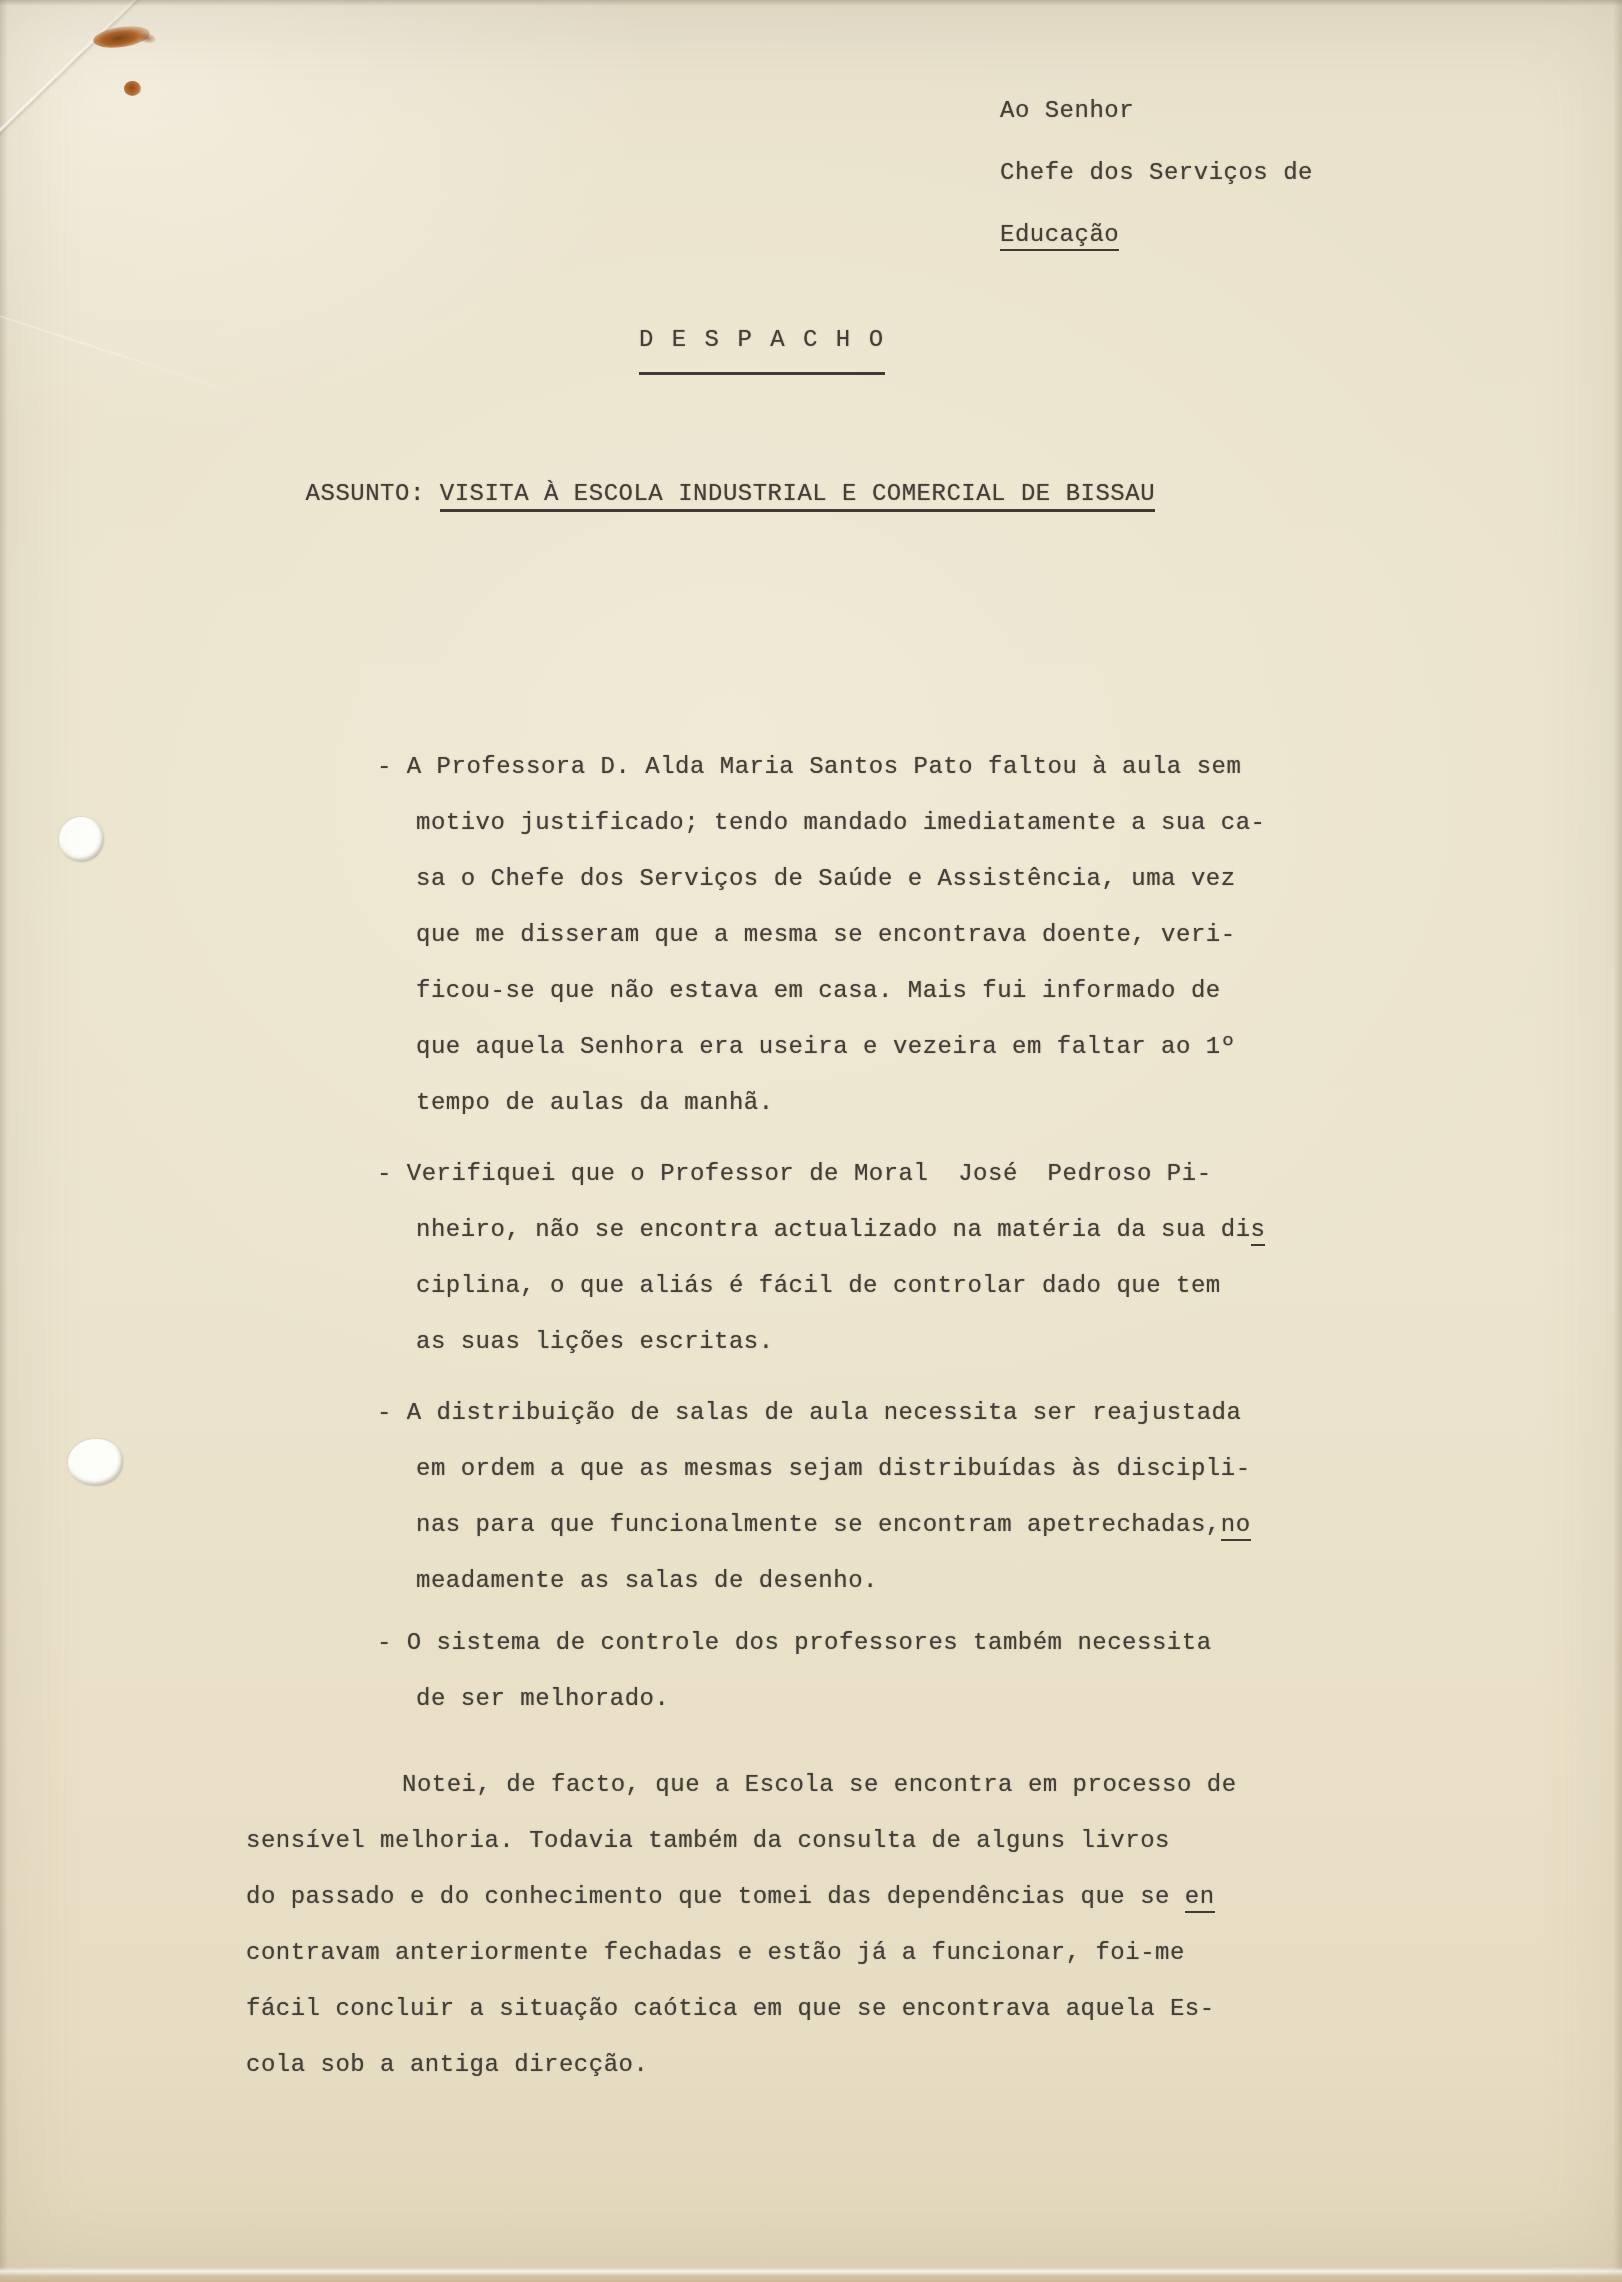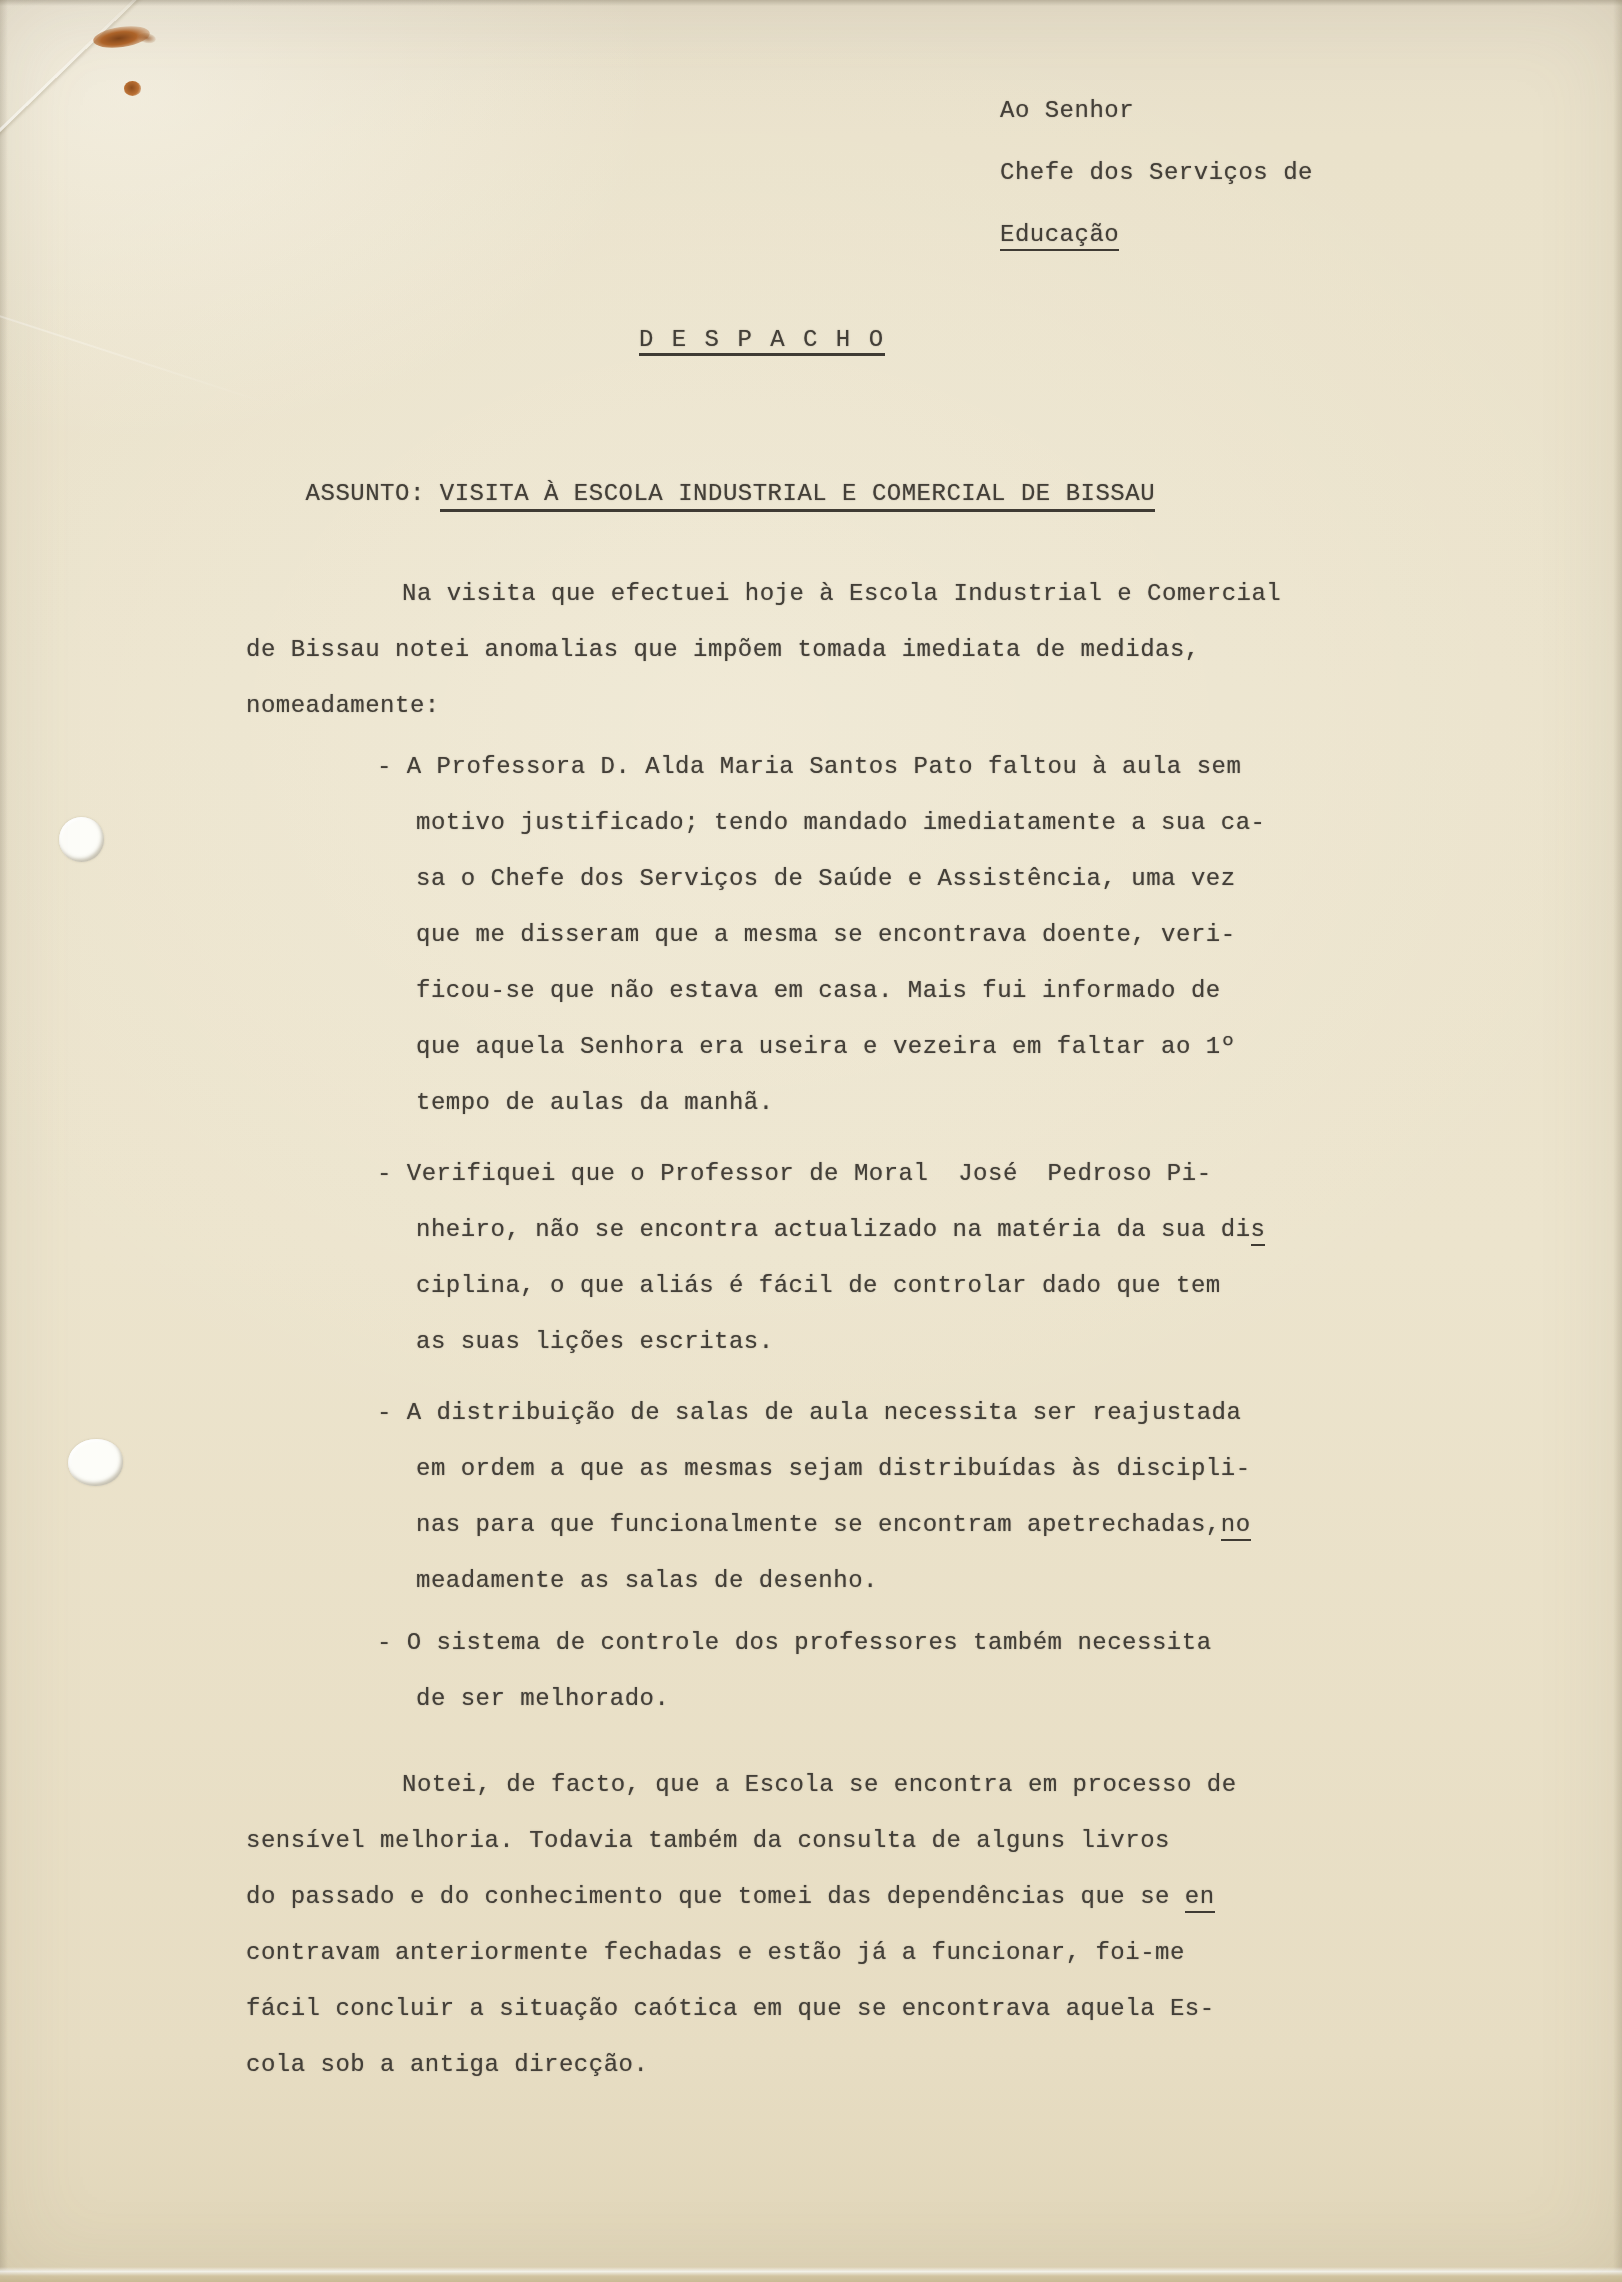--- a/index.html
+++ b/index.html
@@ -22,21 +22,21 @@
     box-shadow:inset 0 0 88px rgba(120,105,75,.14);
   }
   .line{white-space:pre;height:56px;line-height:56px;}
   .para .line:first-child{padding-left:156px;}
   .bullet .line{padding-left:39px;}
   .bullet .line:first-child{padding-left:0;}
   .block{position:absolute;}
   .recipient{left:1000px;top:80px;}
   .recipient .line{height:62px;line-height:62px;}
   .title-block{left:639px;top:318px;line-height:43px;}
-  .title-text{border-bottom:3.9px solid #3f3b34;padding-bottom:0;letter-spacing:2px;}
+  .title-text{border-bottom:3.9px solid #3f3b34;padding-bottom:19px;letter-spacing:2px;}
   .subject{left:246px;top:453px;white-space:pre;}
   .subject-text{border-bottom:3.9px solid #3f3b34;padding-bottom:2px;}
   .intro{left:246px;top:566px;}
   .bullet1{left:377px;top:739px;}
   .bullet2{left:377px;top:1146px;}
   .bullet3{left:377px;top:1385px;}
   .bullet4{left:377px;top:1615px;}
   .closing{left:246px;top:1757px;}
   .usegment{border-bottom:2.9px solid #3f3b34;padding-bottom:1px;text-align:right;}
 
@@ -92,25 +92,20 @@
     </div>
 
   <div class="block title-block">
     <span class="title-text">D E S P A C H O</span>
   </div>
 
   <div class="block subject">
     <span>ASSUNTO: </span><span class="subject-text">VISITA À ESCOLA INDUSTRIAL E COMERCIAL DE BISSAU</span>
   </div>
 
-  <div class="block para intro">
-      <div class="line"><span>Na visita que efectuei hoje à Escola Industrial e Comercial</span></div>
-      <div class="line"><span>de Bissau notei anomalias que impõem tomada imediata de medidas,</span></div>
-      <div class="line"><span>nomeadamente:</span></div>
-    </div>
 
   <div class="block bullet bullet1">
       <div class="line"><span>- A Professora D. Alda Maria Santos Pato faltou à aula sem</span></div>
       <div class="line"><span>motivo justificado; tendo mandado imediatamente a sua ca-</span></div>
       <div class="line"><span>sa o Chefe dos Serviços de Saúde e Assistência, uma vez</span></div>
       <div class="line"><span>que me disseram que a mesma se encontrava doente, veri-</span></div>
       <div class="line"><span>ficou-se que não estava em casa. Mais fui informado de</span></div>
       <div class="line"><span>que aquela Senhora era useira e vezeira em faltar ao 1º</span></div>
       <div class="line"><span>tempo de aulas da manhã.</span></div>
     </div>

